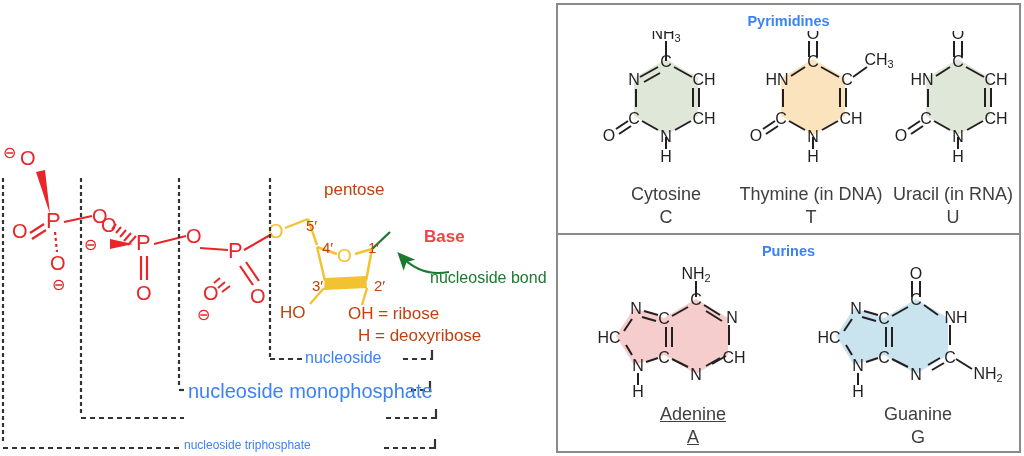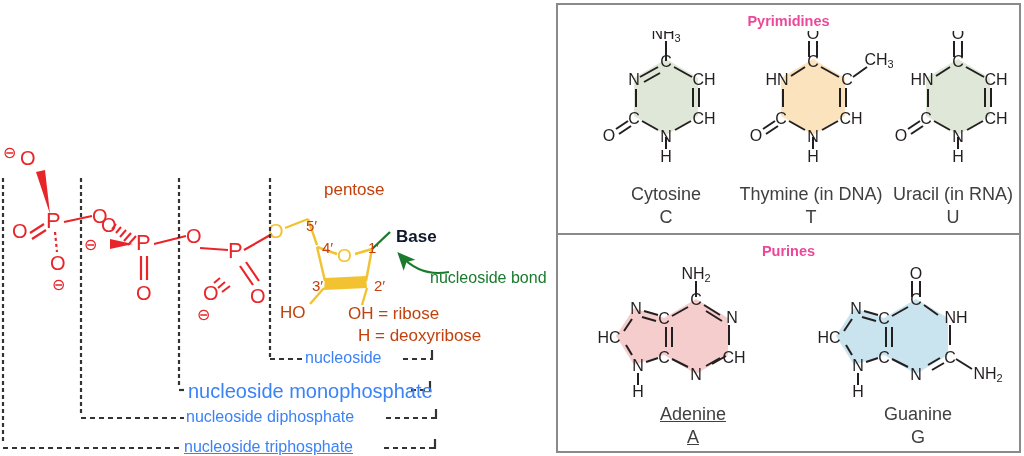--- a/index.html
+++ b/index.html
@@ -11,37 +11,37 @@
     overflow: hidden;
   }
   #root { position: relative; width: 1024px; height: 456px; }
 
   
   #nucleotide-panel { position: absolute; left: 0; top: 0; width: 556px; height: 456px; }
   #nucleotide-svg { position: absolute; left: 0; top: 0; }
 
   .lbl { position: absolute; white-space: nowrap; line-height: 1; }
   .lbl-yellow { color: #c2410c; }
-  .lbl-blue   { color: #0f172a; font-weight: bold; }
+  .lbl-blue   { color: #ef4444; font-weight: bold; margin-left: 28px; }
   .lbl-green  { color: #1a7a2e; }
   .lbl-dark   { color: #3b82f6; }
 
   
   #bases-panel {
     position: absolute; left: 556px; top: 3px;
     width: 465px; height: 450px;
     border: 2px solid #8a8a8a;
     background: #fff;
   }
   #pyrimidines-section { position: relative; height: 230px; border-bottom: 2px solid #8a8a8a; }
   #purines-section     { position: relative; height: 249px; }
 
   .section-title {
     position: absolute; left: 0; right: 0; top: 8px;
-    text-align: center; font-weight: bold; font-size: 14.5px; color: #ec4899;
+    text-align: center; font-weight: bold; font-size: 14.5px; color: #3b82f6;
   }
   .base-caption {
     position: absolute; text-align: center; white-space: nowrap;
     font-size: 18px; color: #404040; line-height: 1.25;
   }
   .base-caption .abbr { display: block; }
   .base-svg { position: absolute; }
 </style>
 </head>
 <body>
@@ -185,22 +185,21 @@
     <div class="lbl lbl-yellow" style="left:368px; top:240px; font-size:15px;">1′</div>
     <div class="lbl lbl-yellow" style="left:312px; top:278px; font-size:15px;">3′</div>
     <div class="lbl lbl-yellow" style="left:374px; top:278px; font-size:15px;">2′</div>
 
     <div class="lbl lbl-yellow" style="left:280px; top:304px; font-size:17px;">HO</div>
     <div class="lbl lbl-yellow" style="left:348px; top:305px; font-size:17px;">OH = ribose</div>
     <div class="lbl lbl-yellow" style="left:358px; top:327px; font-size:17px;">H = deoxyribose</div>
 
     <div class="lbl lbl-dark" style="left:305px; top:350px; font-size:16px;">nucleoside</div>
     <div class="lbl lbl-dark" style="left:188px; top:381px; font-size:20px;">nucleoside monophosphate</div>
-    <div class="lbl lbl-dark" style="left:186px; top:409px; font-size:16px;">nucleoside diphosphate</div>
-    <div class="lbl lbl-dark" style="left:184px; top:439px; font-size:16px;text-decoration:underline;">nucleoside triphosphate</div>
+    <div class="lbl lbl-dark" style="left:184px; top:439px; font-size:12px;">nucleoside triphosphate</div>
   </div>
 
   <div id="bases-panel">
 
     <div id="pyrimidines-section">
       <div class="section-title">Pyrimidines</div>
 
       <svg class="base-svg" style="left:38px; top:26px;" width="140" height="140">
         <polygon points="70,28 102,47 102,85 70,104 38,85 38,47" fill="#dfe8d8"></polygon>
         <g stroke="#231f20" stroke-width="2" fill="none">

